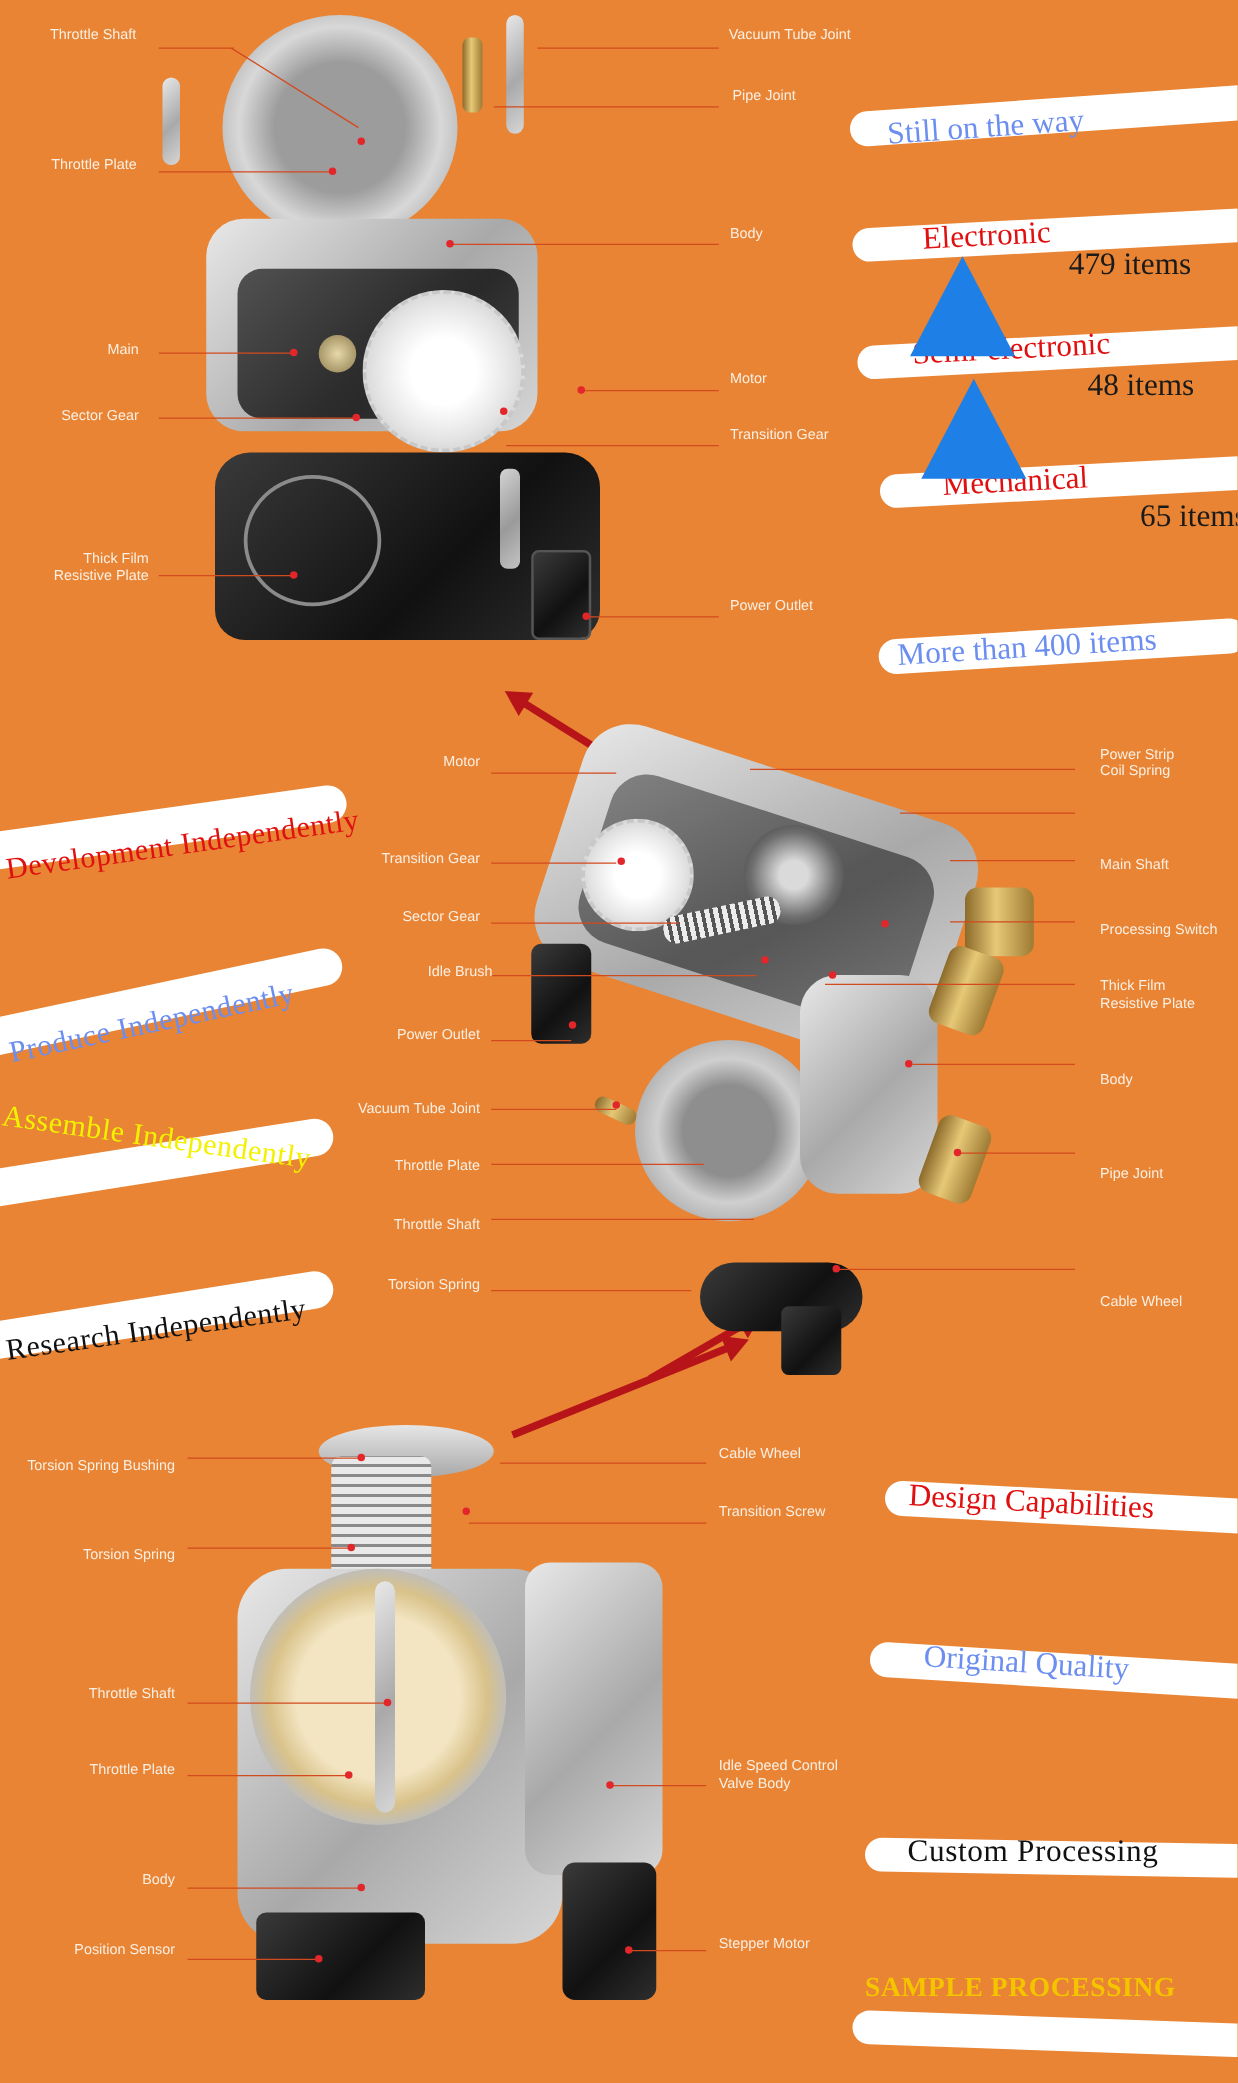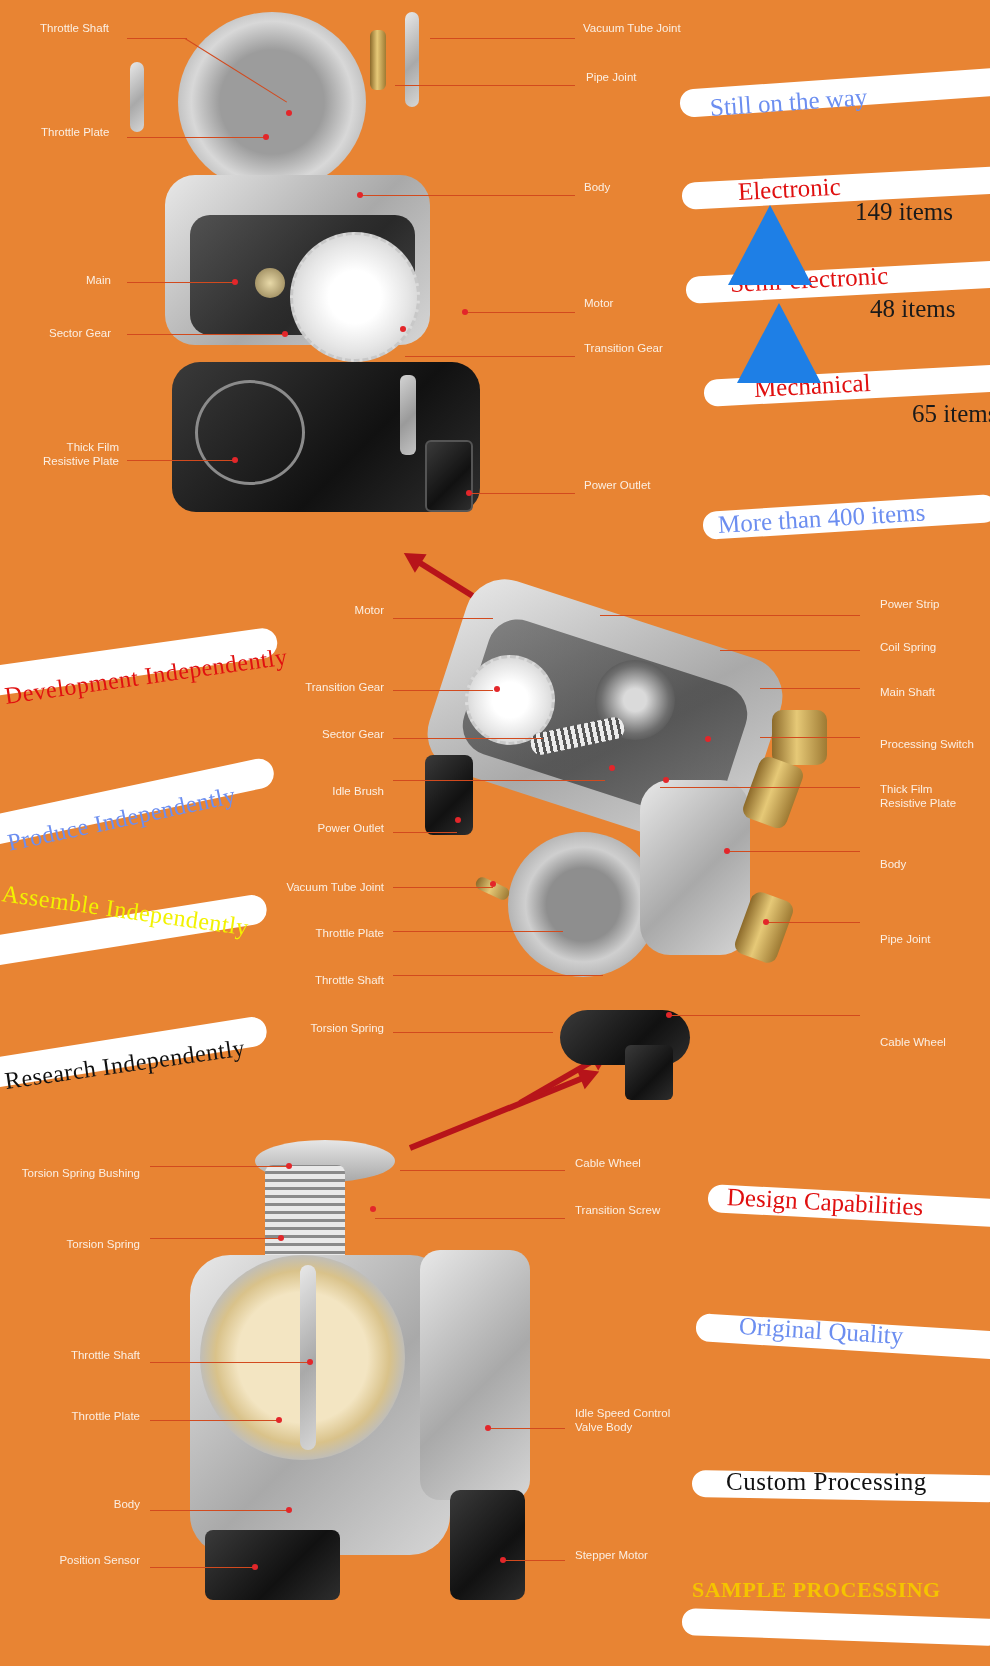--- a/index.html
+++ b/index.html
@@ -115,21 +115,21 @@
 <div class="label" style="left:584px;top:180px;">Body</div>
 <div class="label" style="left:584px;top:296px;">Motor</div>
 <div class="label" style="left:584px;top:341px;">Transition Gear</div>
 <div class="label" style="left:584px;top:478px;">Power Outlet</div>
 
 <div class="pill" style="left:680px;top:90px;width:330px;height:28px;transform:rotate(-4deg);"></div>
 <div class="ptext" style="left:710px;top:94px;font-size:25px;color:#6C8EF0;transform:rotate(-4deg);">Still on the way</div>
 
 <div class="pill" style="left:682px;top:183px;width:330px;height:27px;transform:rotate(-3deg);"></div>
 <div class="ptext" style="left:738px;top:178px;font-size:25px;color:#E01010;transform:rotate(-3deg);">Electronic</div>
-<div class="count" style="left:855px;top:198px;">149 items</div>
+<div class="count" style="left:855px;top:198px;">479 items</div>
 
 <div class="pill" style="left:686px;top:277px;width:330px;height:27px;transform:rotate(-3deg);"></div>
 <div class="ptext" style="left:730px;top:270px;font-size:25px;color:#E01010;transform:rotate(-3deg);">Semi-electronic</div>
 <div class="count" style="left:870px;top:295px;">48 items</div>
 
 <div class="pill" style="left:704px;top:380px;width:320px;height:27px;transform:rotate(-3deg);"></div>
 <div class="ptext" style="left:754px;top:375px;font-size:25px;color:#E01010;transform:rotate(-3deg);">Mechanical</div>
 <div class="count" style="left:912px;top:400px;">65 items</div>
 
 <div class="arrow-blue-shaft" style="left:757px;top:245px;height:30px;"></div>
@@ -185,29 +185,29 @@
 <div class="leader" style="left:730px;top:851px;width:130px;"></div>
 <div class="dot" style="left:724px;top:848px;"></div>
 <div class="leader" style="left:768px;top:922px;width:92px;"></div>
 <div class="dot" style="left:763px;top:919px;"></div>
 <div class="leader" style="left:670px;top:1015px;width:190px;"></div>
 <div class="dot" style="left:666px;top:1012px;"></div>
 
 <div class="label r" style="left:230px;top:603px;width:154px;">Motor</div>
 <div class="label r" style="left:230px;top:680px;width:154px;">Transition Gear</div>
 <div class="label r" style="left:230px;top:727px;width:154px;">Sector Gear</div>
-<div class="label r" style="left:230px;top:771px;width:154px;margin-top:13px;">Idle Brush</div>
+<div class="label r" style="left:240px;top:771px;width:154px;">Idle Brush</div>
 <div class="label r" style="left:230px;top:821px;width:154px;">Power Outlet</div>
 <div class="label r" style="left:230px;top:880px;width:154px;">Vacuum Tube Joint</div>
 <div class="label r" style="left:230px;top:926px;width:154px;">Throttle Plate</div>
 <div class="label r" style="left:230px;top:973px;width:154px;">Throttle Shaft</div>
 <div class="label r" style="left:230px;top:1021px;width:154px;">Torsion Spring</div>
 
 <div class="label" style="left:880px;top:597px;">Power Strip</div>
-<div class="label" style="left:880px;top:640px;">Coil Spring</div>
+<div class="label" style="left:880px;top:610px;">Coil Spring</div>
 <div class="label" style="left:880px;top:685px;">Main Shaft</div>
 <div class="label" style="left:880px;top:737px;">Processing Switch</div>
 <div class="label" style="left:880px;top:782px;">
   <div>Thick Film</div>
   <div>Resistive Plate</div>
 </div>
 <div class="label" style="left:880px;top:857px;">Body</div>
 <div class="label" style="left:880px;top:932px;">Pipe Joint</div>
 <div class="label" style="left:880px;top:1035px;">Cable Wheel</div>
 

